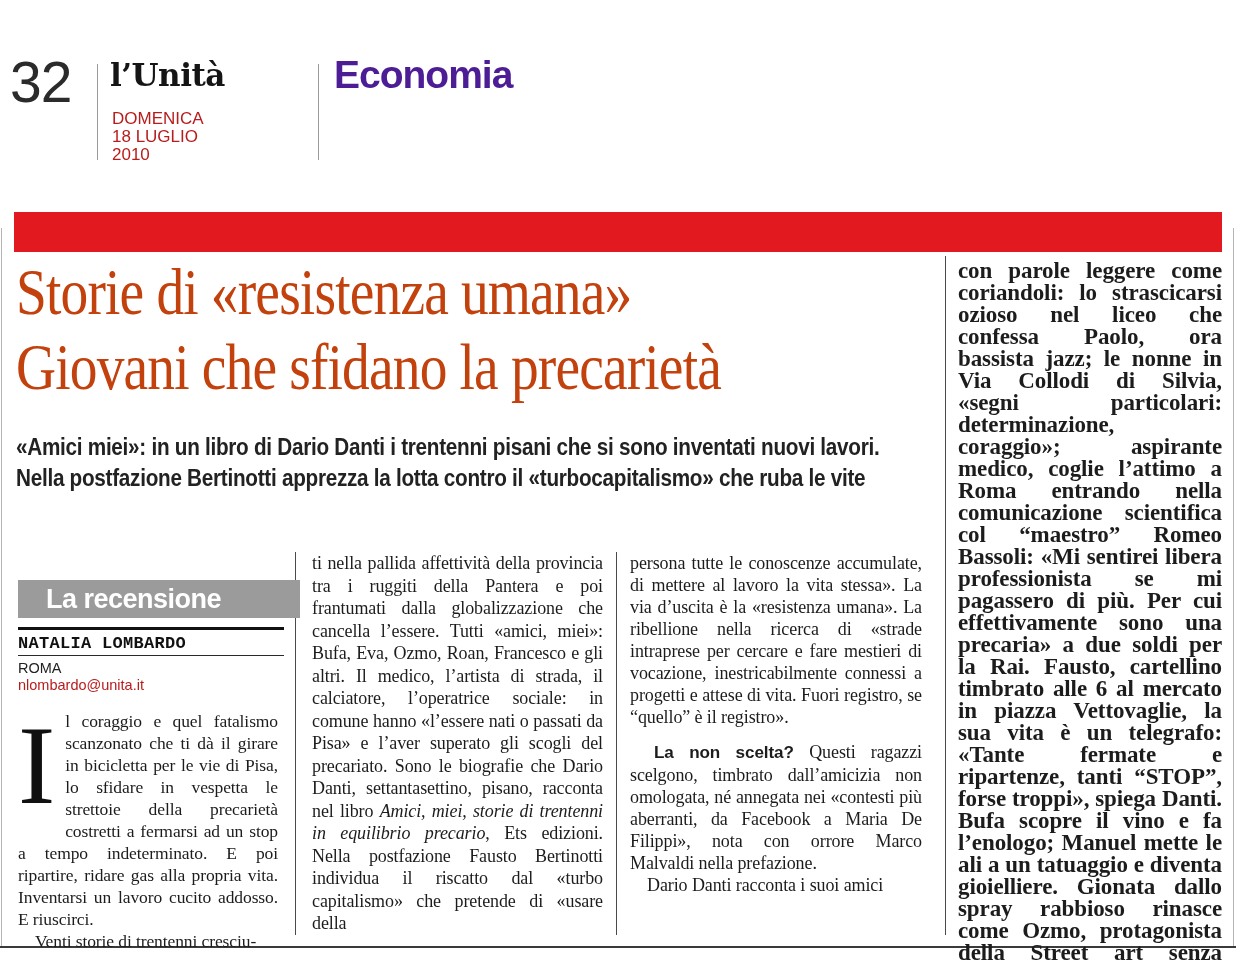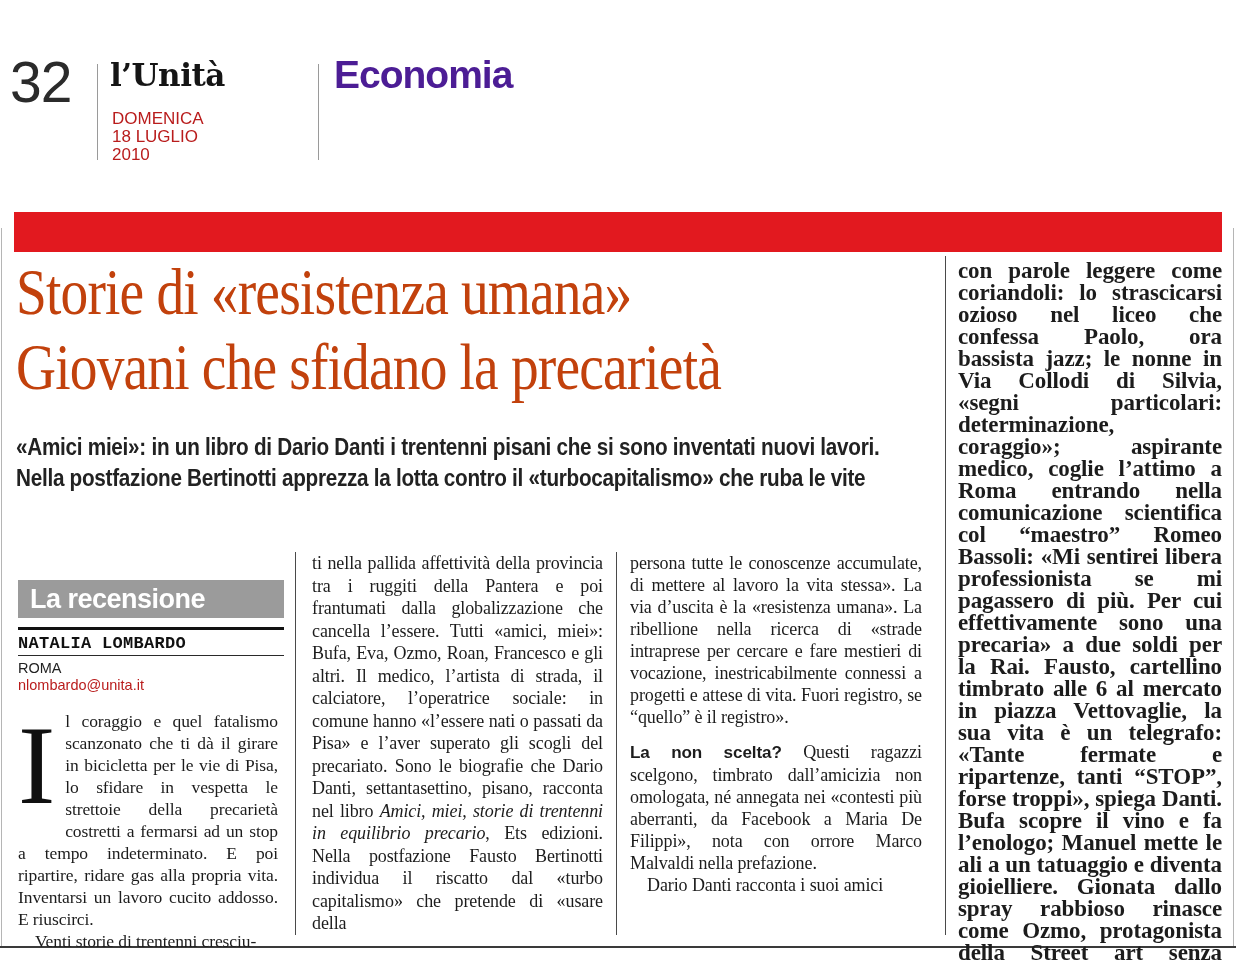--- a/index.html
+++ b/index.html
@@ -38,21 +38,21 @@
   .hl-line{display:inline-block;white-space:nowrap;font-size:66px;line-height:75px;
     transform:scaleX(.84);transform-origin:0 50%;letter-spacing:-1px;}
   .standfirst{left:16px;top:424px;font-family:"Liberation Sans",sans-serif;
     font-weight:700;color:#222;margin-top:8px;}
   .sf-row{height:31px;}
   .sf-line{display:inline-block;white-space:nowrap;font-size:23px;line-height:31px;
     transform:scaleX(.9);transform-origin:0 50%;letter-spacing:-0.3px;}
 
   
   .kicker-box{left:18px;top:580px;width:254px;height:38px;background:#9b9b9b;
-    padding-left:12px;display:flex;align-items:center;}
+    padding-left:28px;display:flex;align-items:center;}
   .kicker-text{font-family:"Liberation Sans",sans-serif;font-weight:700;
     font-size:27px;color:#ffffff;letter-spacing:-0.5px;}
   .byline-rule-thick{left:18px;top:627px;width:266px;height:3px;background:#111;}
   .byline-name{left:18px;top:634px;font-family:Liberation Mono, monospace;
     font-weight:700;font-size:17px;color:#111;letter-spacing:0.3px;}
   .byline-rule-thin{left:18px;top:655px;width:266px;height:1px;background:#2a2a2a;}
   .byline-city{left:18px;top:660px;font-family:"Liberation Sans",sans-serif;
     font-size:14.5px;color:#222;}
   .byline-email{left:18px;top:677px;font-family:"Liberation Sans",sans-serif;
     font-size:14.5px;color:#b91c1c;}
@@ -62,21 +62,21 @@
   .col p{margin:0;}
   .col p.indent{text-indent:17px;}
   .col p.gap{margin-top:13px;}
   .col-1{left:18px;top:710px;width:260px;font-size:17.5px;line-height:22px;}
   .col-2{left:312px;top:552px;width:291px;font-size:18px;line-height:22.5px;}
   .col-3{left:630px;top:552px;width:292px;font-size:18px;line-height:22px;}
   .col-4{left:958px;top:260px;width:264px;font-size:23px;line-height:22px;font-weight:bold;}
   .dropcap{float:left;font-family:"Liberation Serif",serif;font-size:112px;
     line-height:.93;height:108px;margin:3px 10px 0 0;color:#101010;}
   .run-i{font-style:italic;}
-  .run-b{font-family:"Liberation Sans",sans-serif;font-weight:700;font-size:.95em;}
+  .run-b{font-family:"Liberation Sans",sans-serif;font-weight:700;font-size:.95em;margin-left:24px;}
 </style>
 </head>
 <body>
 
 <div id="canvas">
 
   <div class="abs page-number">32</div>
   <div class="abs folio-rule rule-v1"></div>
   <div class="abs masthead">l’Unità</div>
   <div class="abs dateblock">

